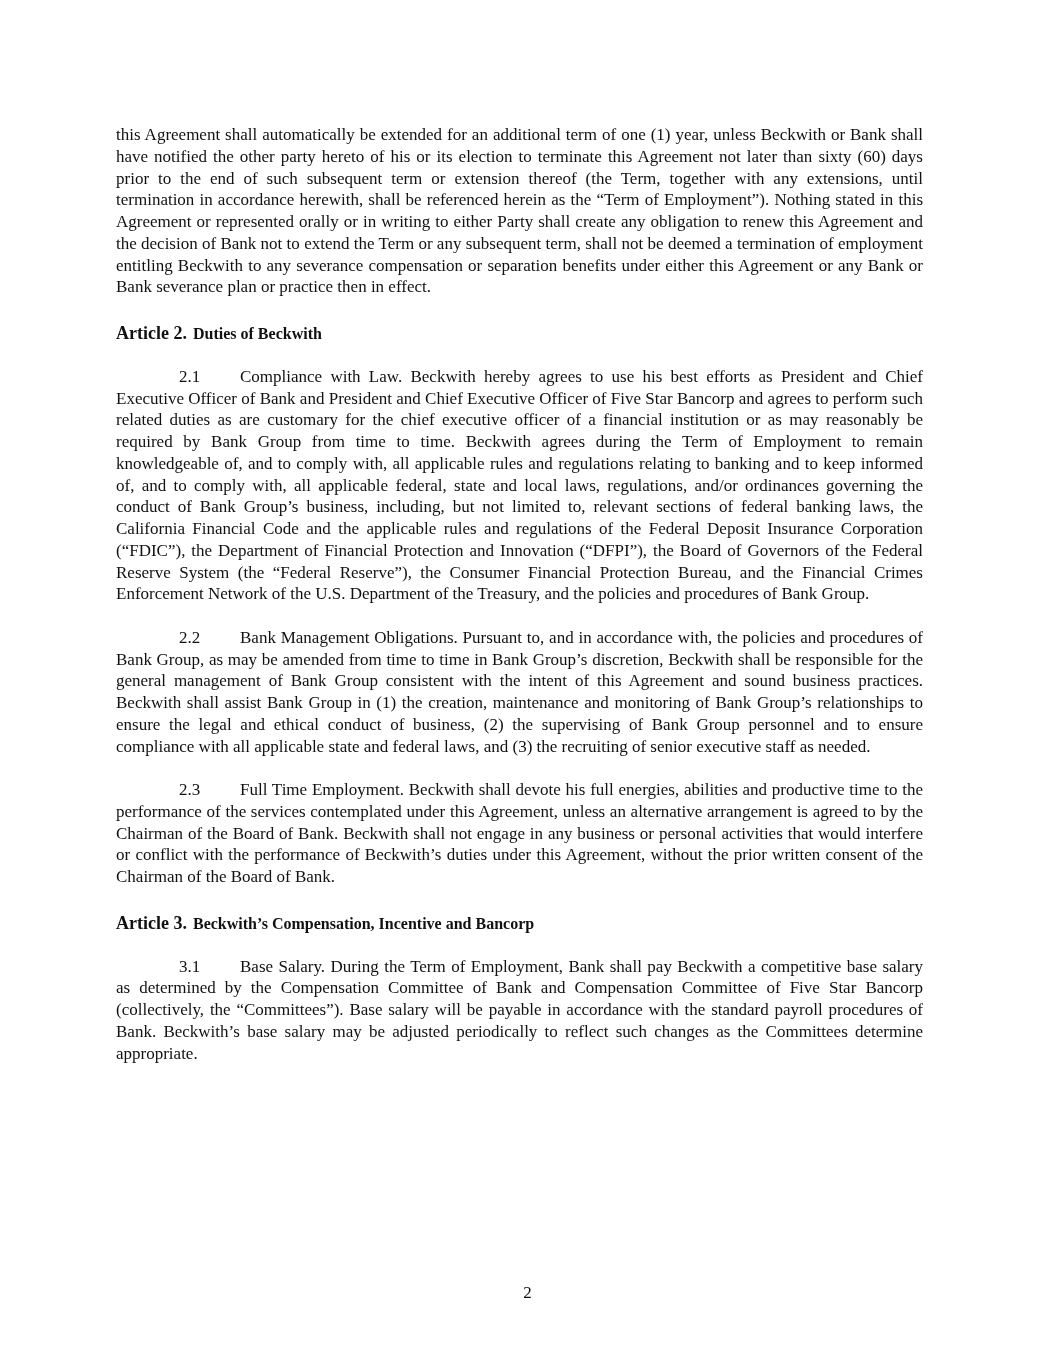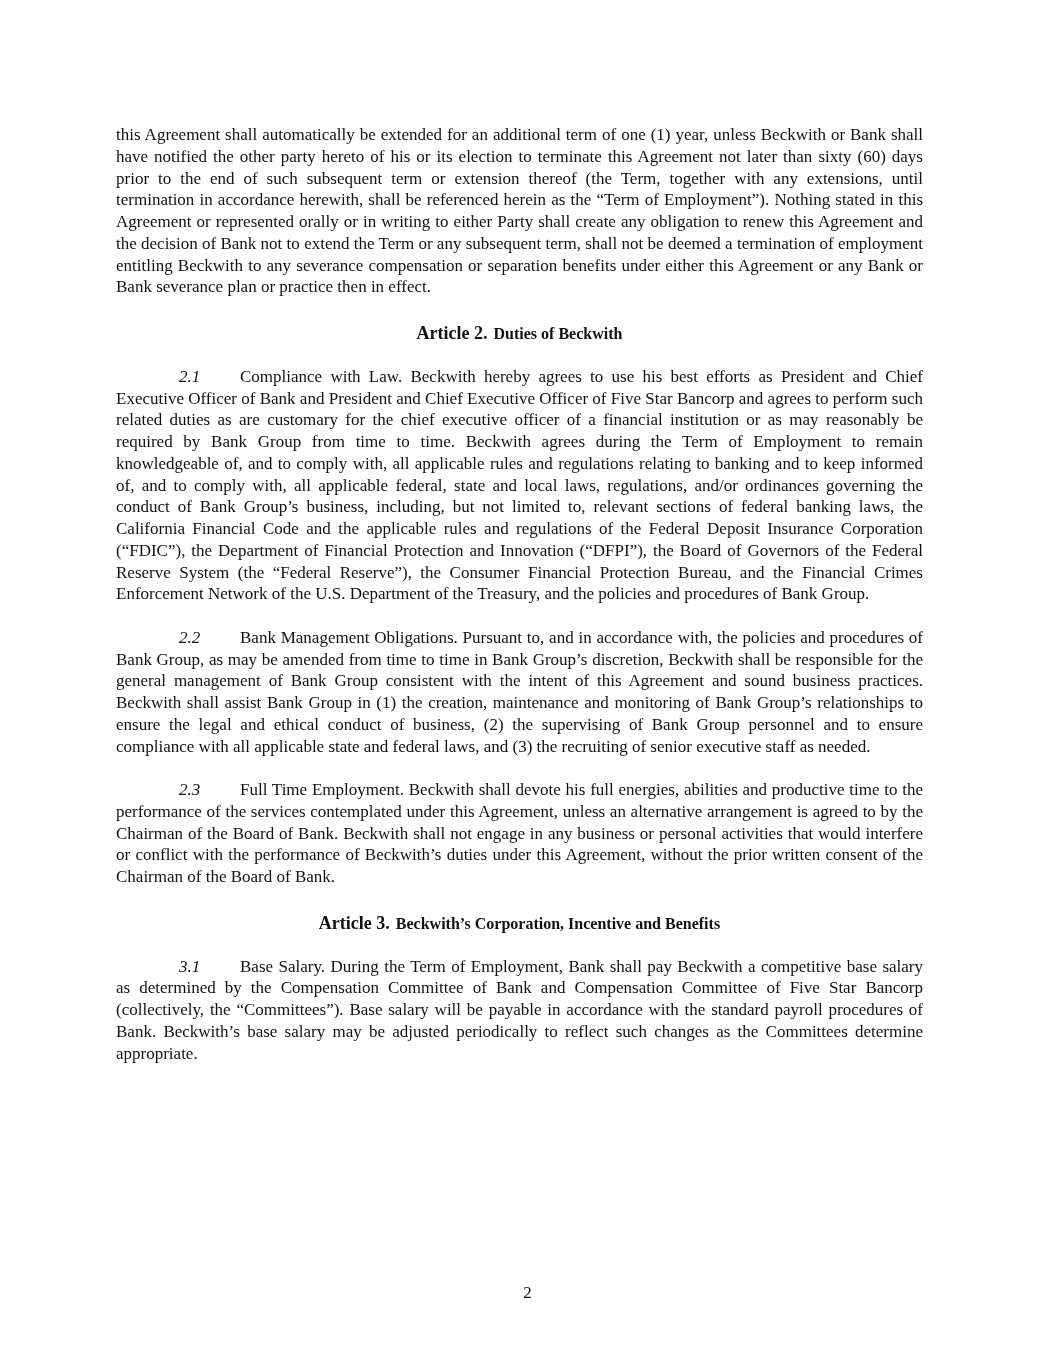--- a/index.html
+++ b/index.html
@@ -2,23 +2,23 @@
 <html><head>
 <meta charset="utf-8">
 <style>
   html, body { margin: 0; padding: 0; background: #ffffff; }
   body { width: 1055px; height: 1365px; position: relative; overflow: hidden;
          font-family: "Liberation Serif", "DejaVu Serif", serif; color: #111; }
   .page { position: absolute; left: 116px; top: 124px; width: 807px; }
   p { margin: 0; font-size: 17px; line-height: 21.75px; text-align: justify; }
   p.para { margin-bottom: 21.75px; }
   p.indent { text-indent: 63px; }
-  .num { display: inline-block; width: 61px; text-indent: 0; font-style: italic; }
+  .num { display: inline-block; width: 61px; text-indent: 0; }
   .u { text-underline-offset: 2px; }
-  h2 { margin: 0 0 21px 0; text-align: center; font-weight: bold; line-height: 22px; }
+  h2 { margin: 0 0 21px 0; font-weight: bold; line-height: 22px; }
   h2 .art { font-size: 18px; }
   h2 .ttl { font-size: 16px; }
   .footer { position: absolute; top: 1283px; left: 0; width: 1055px; text-align: center;
             font-size: 17px; }
 </style>
 </head>
 <body>
 
 <div class="page">
 
@@ -31,20 +31,20 @@
 
   <p class="para indent"><span class="num">2.1</span><span class="u">Compliance with Law</span><span>. Beckwith hereby agrees to use his best efforts as President and Chief Executive Officer of Bank and President and Chief Executive Officer of Five Star Bancorp and agrees to perform such related duties as are customary for the chief executive officer of a financial institution or as may reasonably be required by Bank Group from time to time. Beckwith agrees during the Term of Employment to remain knowledgeable of, and to comply with, all applicable rules and regulations relating to banking and to keep informed of, and to comply with, all applicable federal, state and local laws, regulations, and/or ordinances governing the conduct of Bank Group’s business, including, but not limited to, relevant sections of federal banking laws, the California Financial Code and the applicable rules and regulations of the Federal Deposit Insurance Corporation (“FDIC”), the Department of Financial Protection and Innovation (“DFPI”), the Board of Governors of the Federal Reserve System (the “Federal Reserve”), the Consumer Financial Protection Bureau, and the Financial Crimes Enforcement Network of the U.S. Department of the Treasury, and the policies and procedures of Bank Group.</span></p>
 
   <p class="para indent"><span class="num">2.2</span><span class="u">Bank Management Obligations</span><span>. Pursuant to, and in accordance with, the policies and procedures of Bank Group, as may be amended from time to time in Bank Group’s discretion, Beckwith shall be responsible for the general management of Bank Group consistent with the intent of this Agreement and sound business practices. Beckwith shall assist Bank Group in (1) the creation, maintenance and monitoring of Bank Group’s relationships to ensure the legal and ethical conduct of business, (2) the supervising of Bank Group personnel and to ensure compliance with all applicable state and federal laws, and (3) the recruiting of senior executive staff as needed.</span></p>
 
   <p class="para indent"><span class="num">2.3</span><span class="u">Full Time Employment</span><span>. Beckwith shall devote his full energies, abilities and productive time to the performance of the services contemplated under this Agreement, unless an alternative arrangement is agreed to by the Chairman of the Board of Bank. Beckwith shall not engage in any business or personal activities that would interfere or conflict with the performance of Beckwith’s duties under this Agreement, without the prior written consent of the Chairman of the Board of Bank.</span></p>
 
 
   <h2>
     <span class="art">Article 3.</span>
-    <span class="ttl">Beckwith’s Corporation, Incentive and Benefits</span>
+    <span class="ttl">Beckwith’s Compensation, Incentive and Bancorp</span>
   </h2>
 
   <p class="para indent"><span class="num">3.1</span><span class="u">Base Salary</span><span>. During the Term of Employment, Bank shall pay Beckwith a competitive base salary as determined by the Compensation Committee of Bank and Compensation Committee of Five Star Bancorp (collectively, the “Committees”). Base salary will be payable in accordance with the standard payroll procedures of Bank. Beckwith’s base salary may be adjusted periodically to reflect such changes as the Committees determine appropriate.</span></p>
 
 </div>
 
 <div class="footer">2</div>
 
 </body></html>

